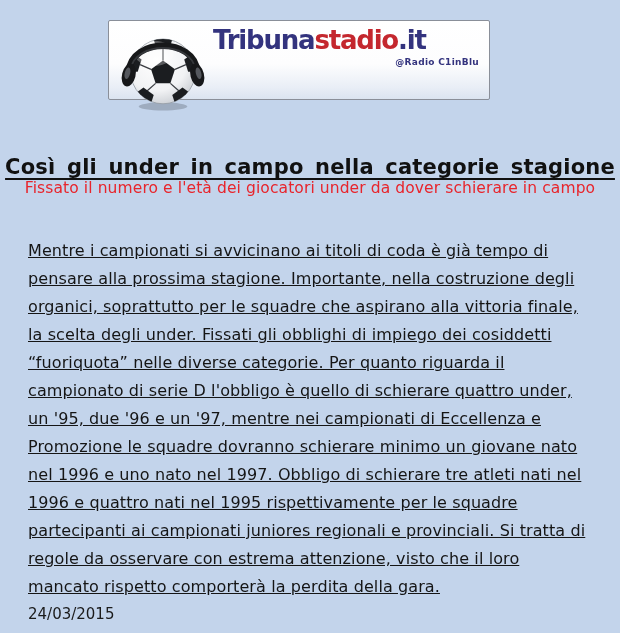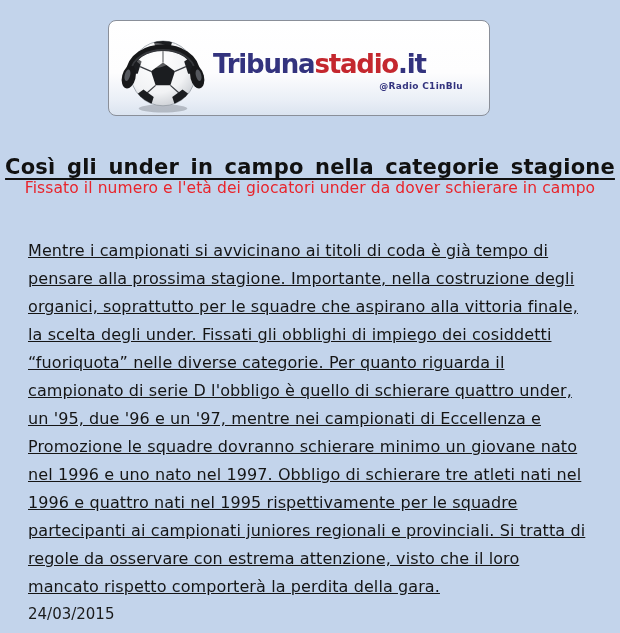--- a/index.html
+++ b/index.html
@@ -8,27 +8,27 @@
     background: #c3d4eb;
     font-family: "DejaVu Sans", "Liberation Sans", sans-serif;
     position: relative;
     overflow: hidden;
   }
 
   
   .logo-card {
     position: absolute;
     left: 108px; top: 20px;
-    width: 382px; height: 96px;
+    width: 382px; height: 80px;
     background: linear-gradient(180deg, #ffffff 0%, #fdfdfe 55%, #e9eef6 85%, #dbe4f0 100%);
     border: 1px solid #8a8f99;
-    border-radius: 8px;
+    border-radius: 2px;
     box-sizing: border-box;
     display: flex;
-    align-items: center;
+    align-items: flex-start;
     cursor: pointer;
   }
   .logo-ball { width: 104px; height: 90px; flex: 0 0 auto; margin-left: 2px; }
   .logo-textwrap {
     display: flex; flex-direction: column;
     align-items: flex-end;
     margin-left: -2px;
     width: 266px;
   }
   .logo-brand {
@@ -40,21 +40,21 @@
     margin-top: 6px;
     align-self: flex-start;
   }
   .brand-blue { color: #33337e; }
   .brand-red  { color: #c4272e; }
   .logo-tagline {
     font-size: 9px;
     font-weight: bold;
     color: #33337e;
     margin-top: 4px;
-    margin-right: 16px;
+    margin-right: 0;
     letter-spacing: 0.3px;
   }
 
   
   .article-title {
     position: absolute;
     left: 0; top: 141px; width: 620px;
     text-align: center;
     font-size: 21px;
     font-weight: bold;

